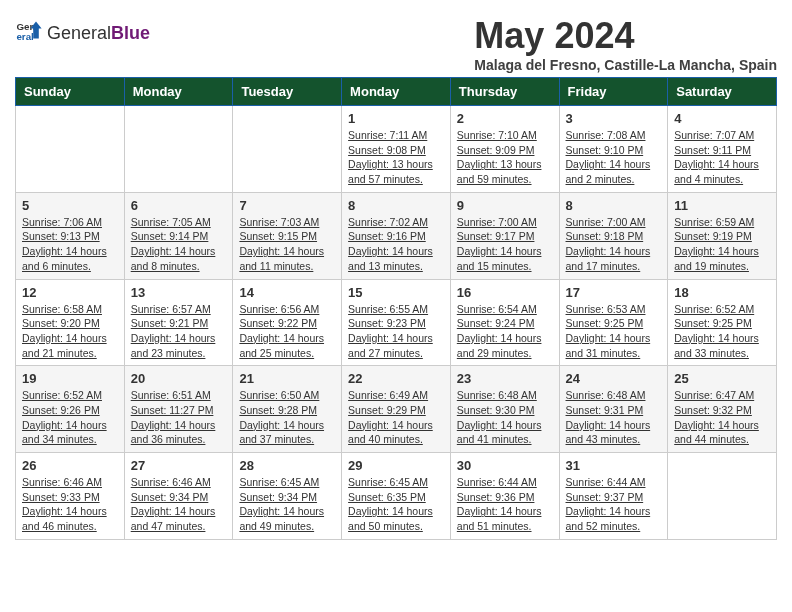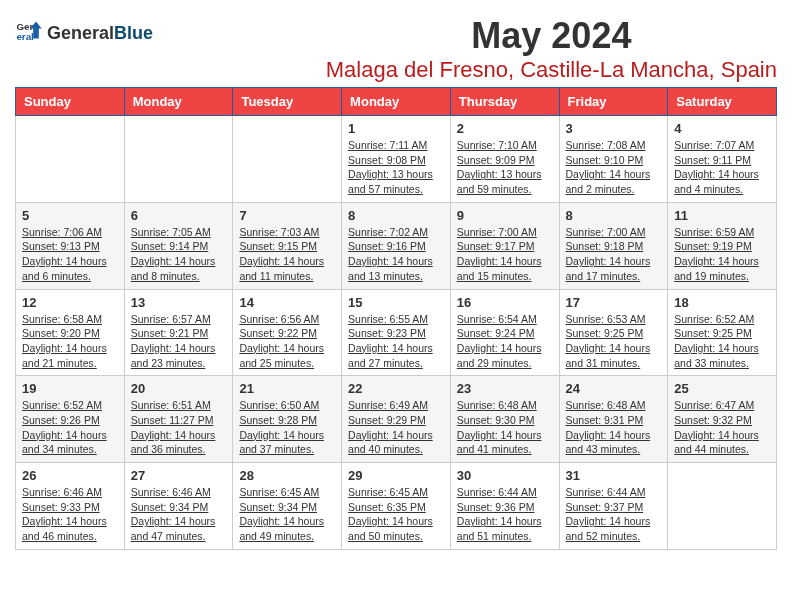--- a/index.html
+++ b/index.html
@@ -16,53 +16,53 @@
       align-items: flex-start;
       margin-bottom: 4px;
     }
     .logo {
       display: flex;
       align-items: center;
       gap: 4px;
     }
     .logo-text-general {
       font-size: 18px;
-      font-weight: bold;
+      font-weight: normal;
       color: #333;
       margin-top: 8px;
     }
     .logo-text-blue {
       font-size: 18px;
       font-weight: bold;
-      color: #0c4a6e;
+      color: #701a75;
     }
     .logo-icon {
       width: 28px;
       height: 28px;
     }
     .title-area {
-      text-align: center;
+      text-align: left;
     }
     .calendar-title {
       font-size: 36px;
       font-weight: bold;
       color: #333;
     }
     .calendar-subtitle {
-      font-size: 22px;
-      color: #b91c1c;
-      font-weight: normal;
+      font-size: 14px;
+      color: #404040;
+      font-weight: bold;
     }
     .calendar-table {
       width: 100%;
       border-collapse: collapse;
       border: 1px solid #ccc;
     }
     .calendar-table th {
-      background-color: #ef4444;
+      background-color: #14532d;
       color: #fff;
       text-align: left;
       padding: 6px 8px;
       font-size: 13px;
       font-weight: bold;
       border: 1px solid #1a5fa8;
     }
     .calendar-table td {
       border: 1px solid #ccc;
       vertical-align: top;

